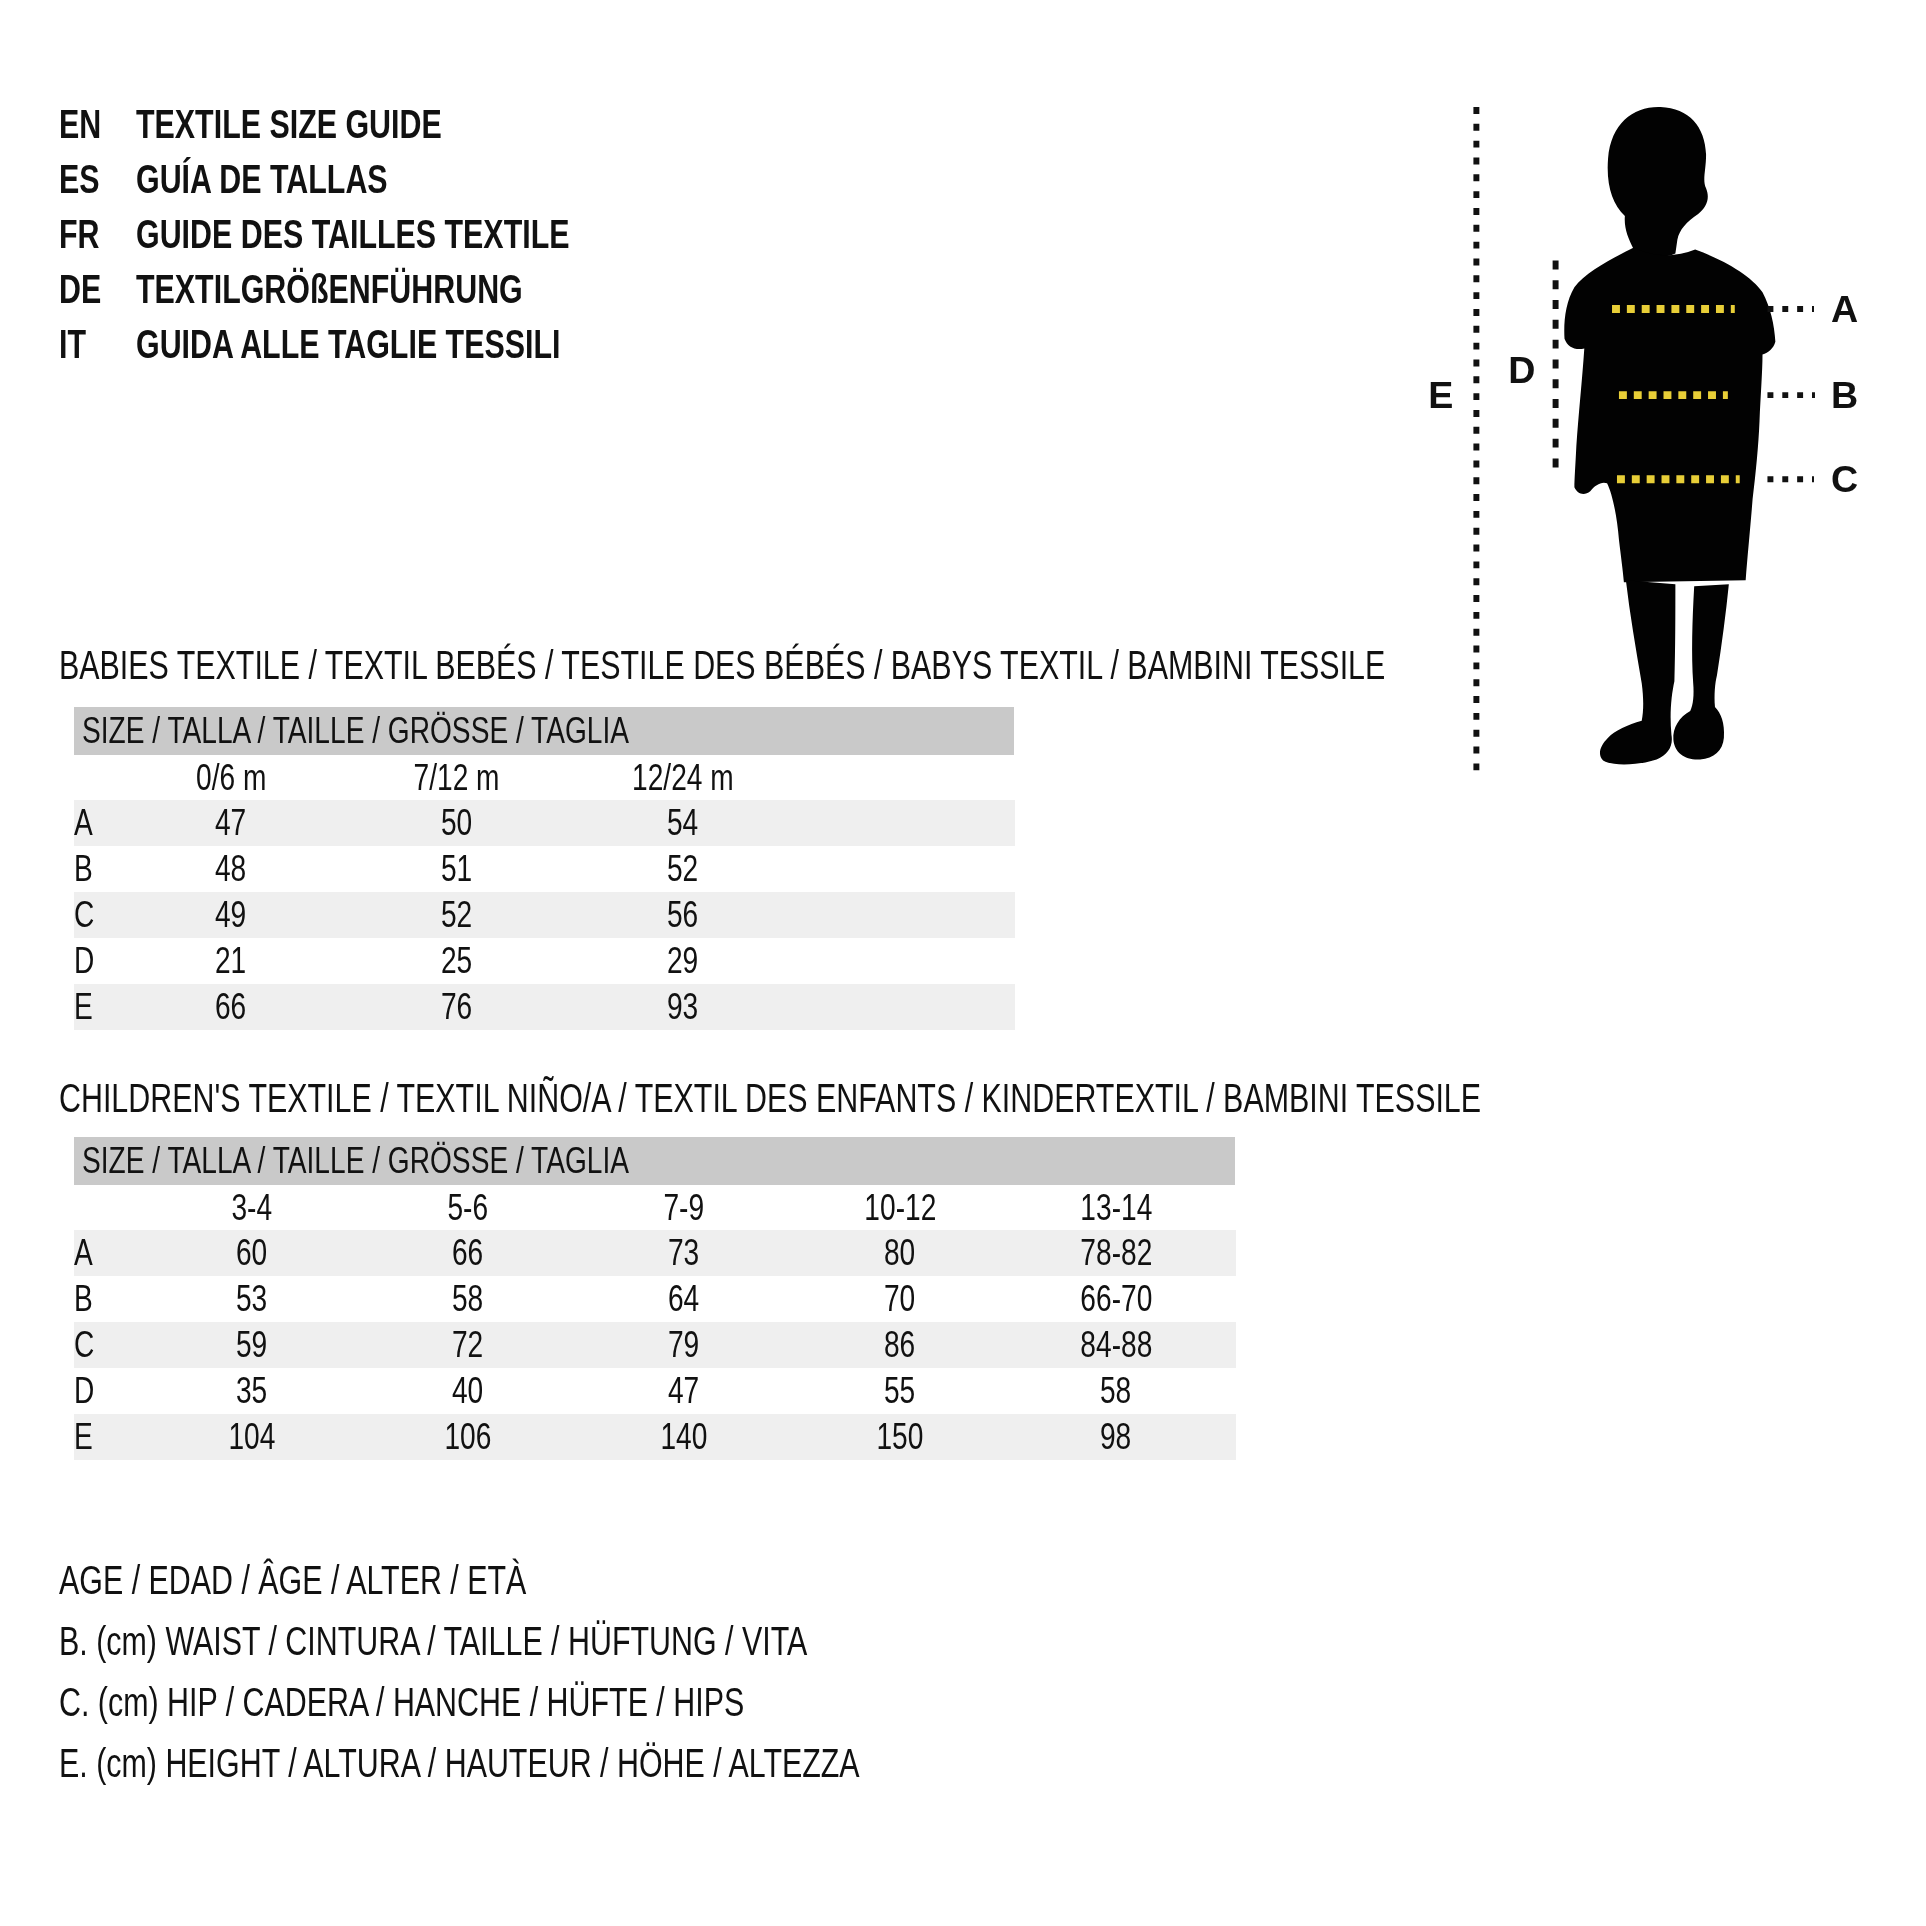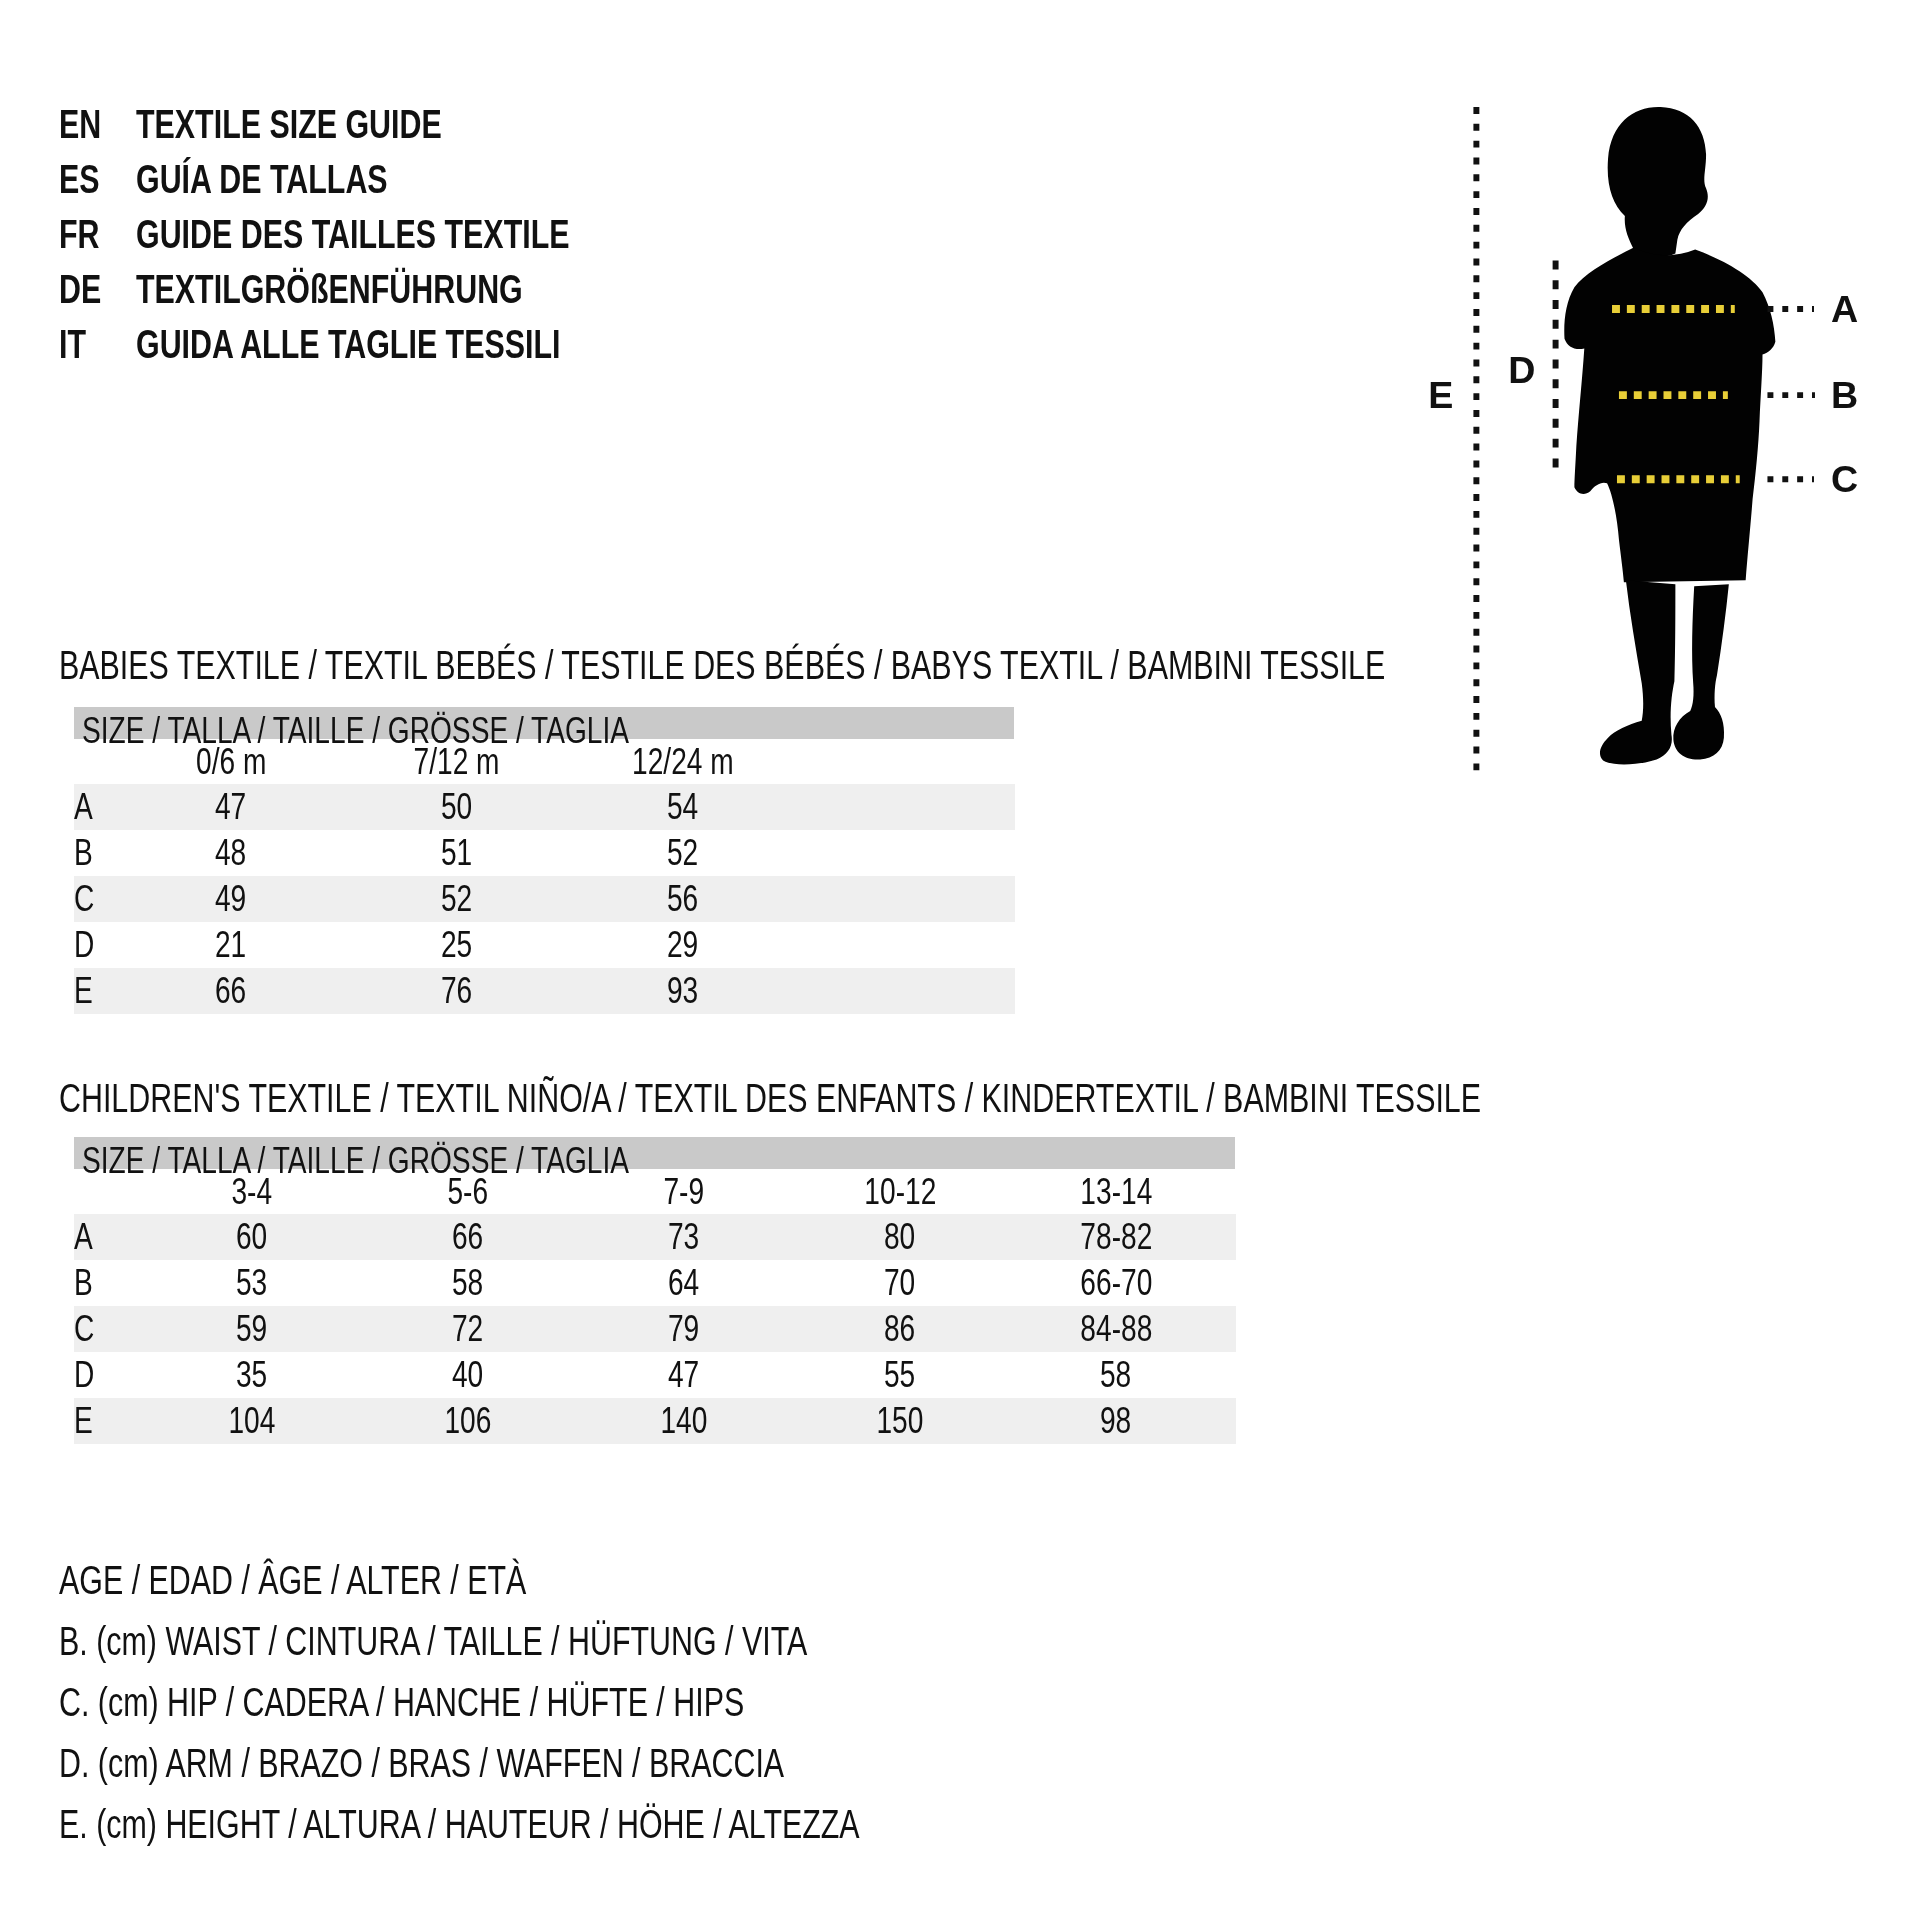--- a/index.html
+++ b/index.html
@@ -24,21 +24,21 @@
 
   
   .heading { position: absolute; left: 59px; font-size: 40px; line-height: 46px; font-weight: 500; }
   .babies-heading   { top: 642px; }
   .children-heading { top: 1075px; }
 
   
   .size-table { position: absolute; left: 74px; }
   .babies-table   { top: 707px;  width: 940px; }
   .children-table { top: 1137px; width: 1161px; }
-  .size-bar { height: 32px; line-height: 48px; background: #c9c9c9; font-size: 37px; padding-left: 8px; font-weight: 500; }
+  .size-bar { height: 48px; line-height: 48px; background: #c9c9c9; font-size: 37px; padding-left: 8px; font-weight: 500; }
   .size-table table { border-collapse: collapse; table-layout: fixed; width: 100%; }
   .size-table thead tr { height: 45px; }
   .size-table tbody tr { height: 46px; }
   .size-table th, .size-table td { padding: 0; font-weight: 400; font-size: 37px; text-align: center; vertical-align: middle; }
   .size-table td.rlabel { text-align: left; }
   .size-table tr.stripe { background: #efefef; }
 
   
   .legend { position: absolute; left: 59px; top: 1550px; text-decoration: underline; }
   .legend-row { height: 61px; line-height: 61px; font-size: 40px; font-weight: 500; }
@@ -276,16 +276,15 @@
         <td></td>
       </tr>
     </tbody>
   </table>
 </div>
 
 <section class="legend">
   <div class="legend-row"><span class="cxl">AGE / EDAD / ÂGE / ALTER / ETÀ</span></div>
   <div class="legend-row"><span class="cxl">B. (cm) WAIST / CINTURA / TAILLE / HÜFTUNG / VITA</span></div>
   <div class="legend-row"><span class="cxl">C. (cm) HIP / CADERA / HANCHE / HÜFTE / HIPS</span></div>
-  <div class="legend-row"><span class="cxl">D. (cm) ARM / BRAZO / BRAS / WAFFEN / BRACCIA</span></div>
   <div class="legend-row"><span class="cxl">E. (cm) HEIGHT / ALTURA / HAUTEUR / HÖHE / ALTEZZA</span></div>
 </section>
 
 
 </body></html>

